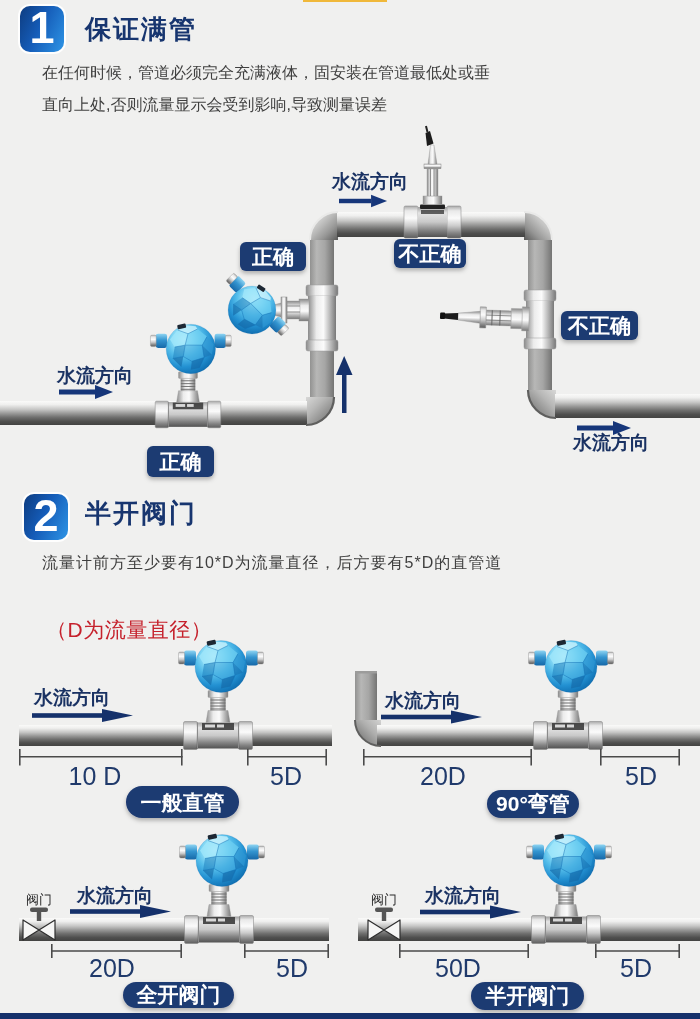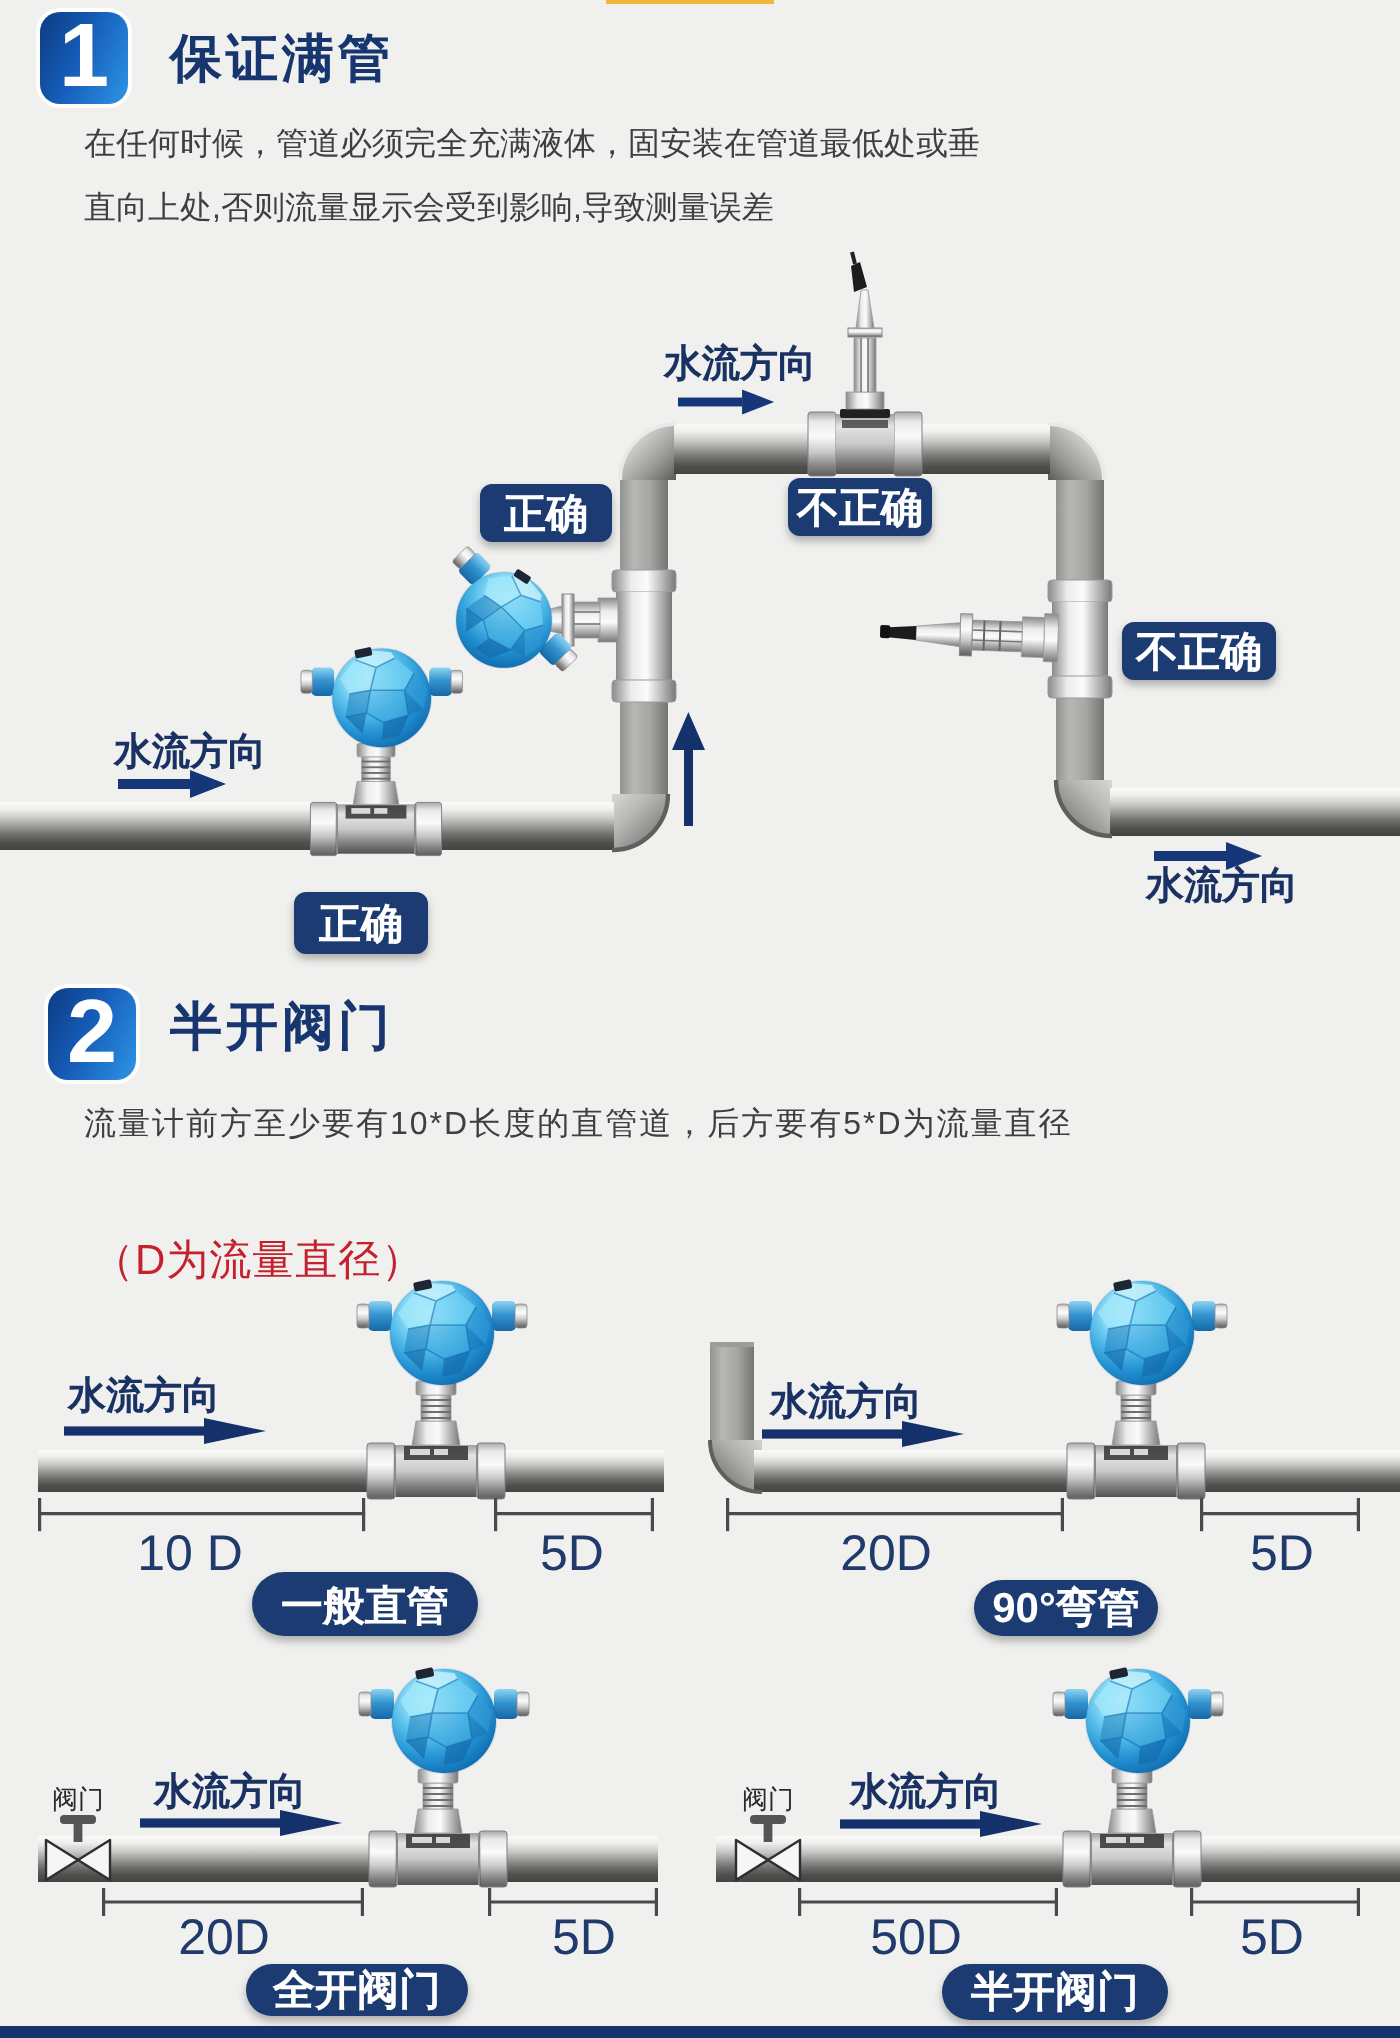--- a/index.html
+++ b/index.html
@@ -15,21 +15,21 @@
 .lbl{font-size:21px;fill:#fff;font-weight:bold}
 </style>
 </head>
 <body>
 <div class="abs" style="left:303px;top:0;width:84px;height:2px;background:#f0b83a"></div>
 <div class="badge" style="left:20px;top:6px">1</div>
 <div class="h1" style="left:85px;top:12px">保证满管</div>
 <div class="para" style="left:42px;top:57px">在任何时候，管道必须完全充满液体，固安装在管道最低处或垂<br>直向上处,否则流量显示会受到影响,导致测量误差</div>
 <div class="badge" style="left:24px;top:494px">2</div>
 <div class="h1" style="left:85px;top:496px">半开阀门</div>
-<div class="para" style="left:42px;top:547px;letter-spacing:1px">流量计前方至少要有10*D长度的直管道，后方要有5*D为流量直径</div>
+<div class="para" style="left:42px;top:547px;letter-spacing:1px">流量计前方至少要有10*D为流量直径，后方要有5*D的直管道</div>
 <div class="abs" style="left:46px;top:616px;font-size:21px;color:#c5212c;letter-spacing:.5px">（D为流量直径）</div>
 <div class="abs" style="left:0;top:1013px;width:700px;height:6px;background:#16316b"></div>
 <svg class="abs" style="left:0;top:0" width="700" height="1019" viewBox="0 0 700 1019">
 <defs>
 <linearGradient id="pipeH" x1="0" y1="0" x2="0" y2="1">
 <stop offset="0" stop-color="#fafaf9"></stop>
         <stop offset=".15" stop-color="#efefee"></stop>
         <stop offset=".35" stop-color="#c6c6c5"></stop>
         <stop offset=".52" stop-color="#989897"></stop>
         <stop offset=".68" stop-color="#6f6f6e"></stop>

